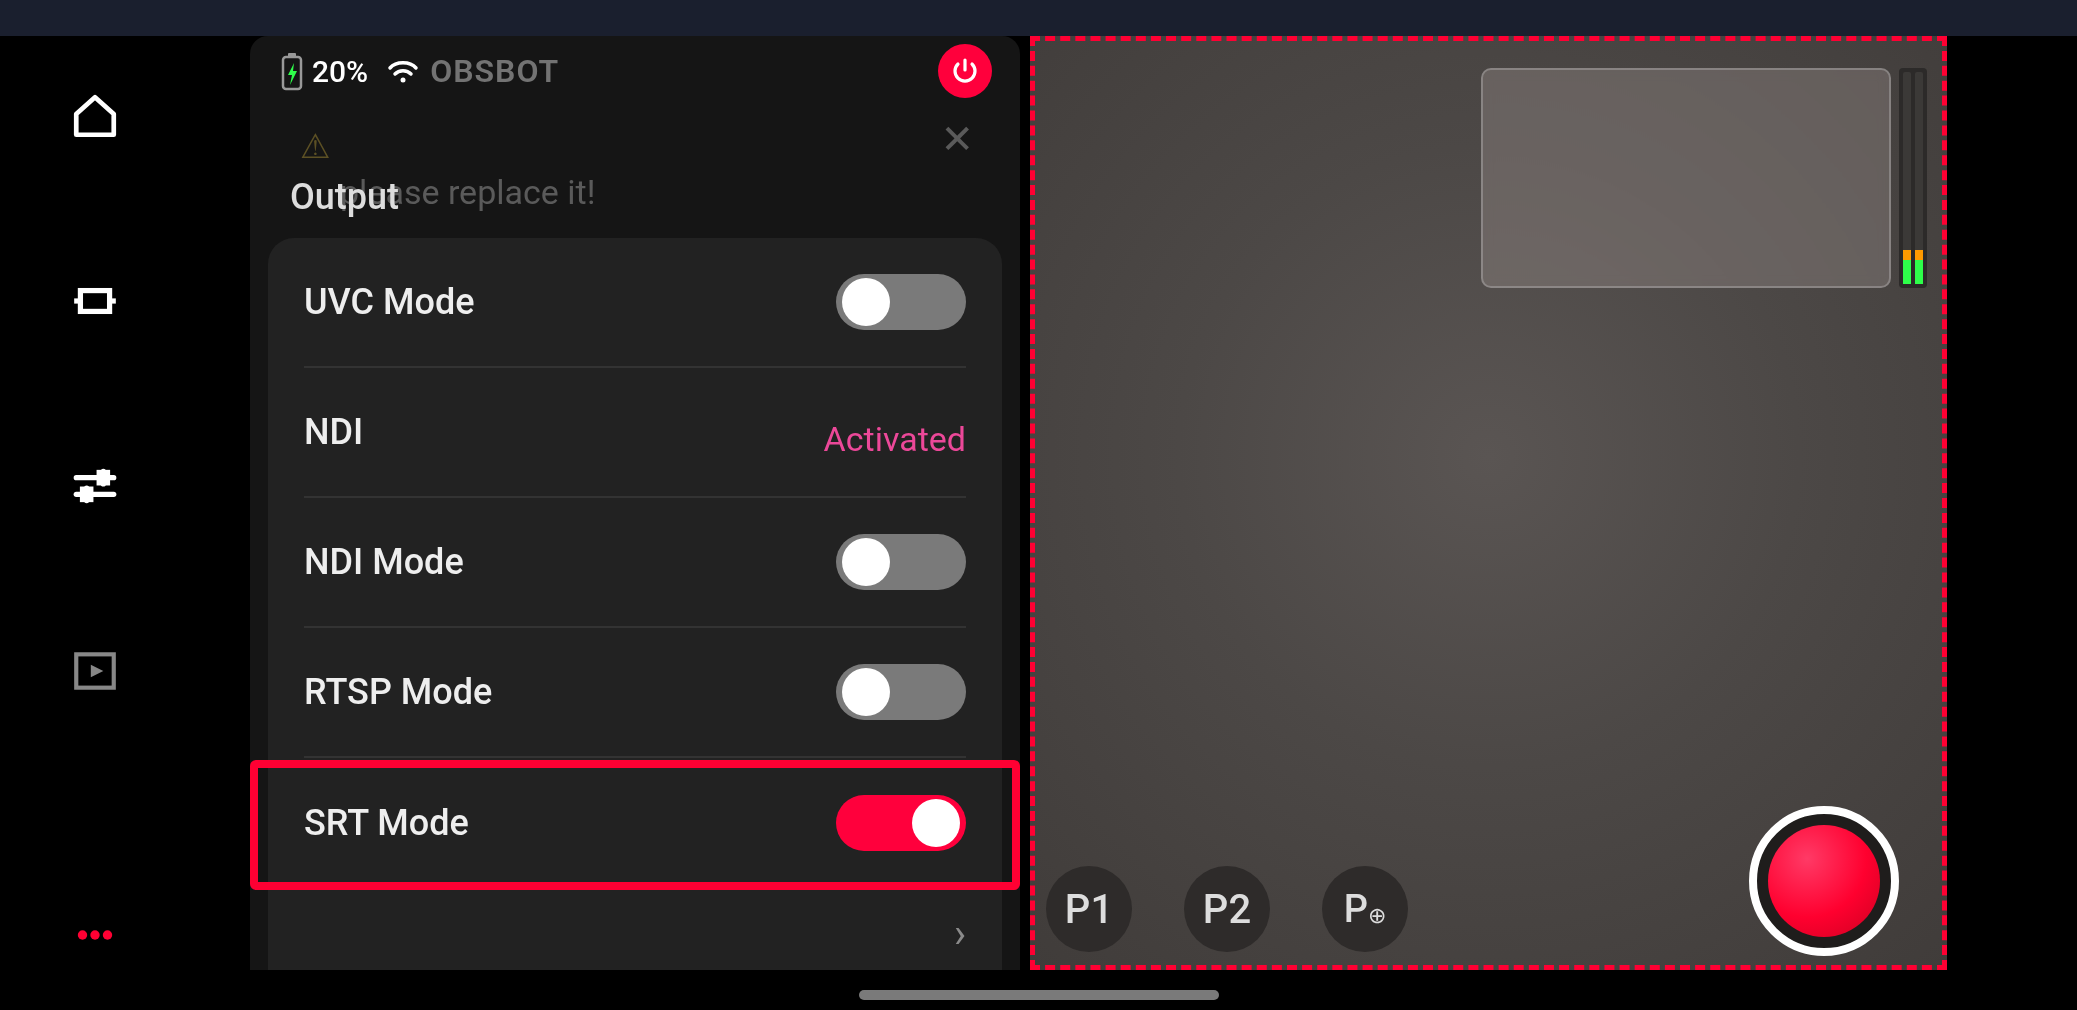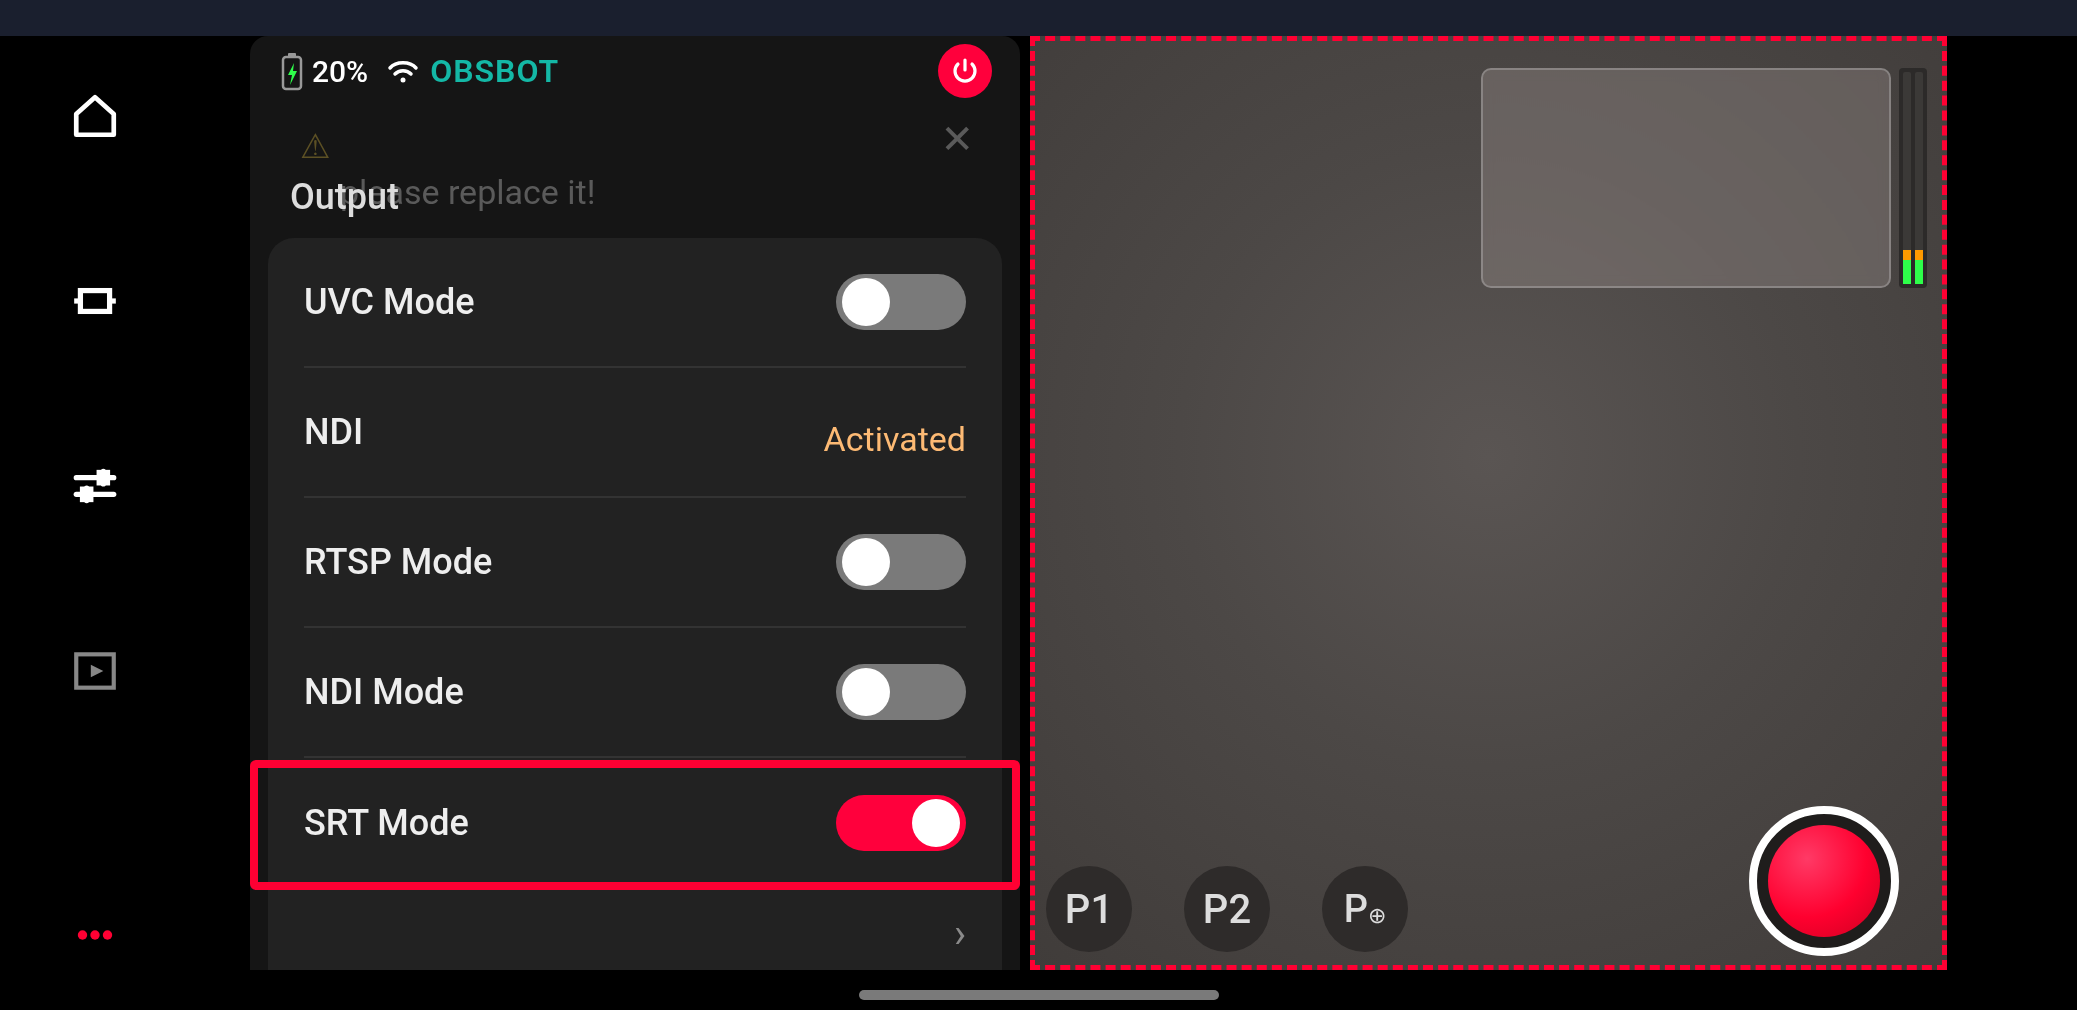--- a/index.html
+++ b/index.html
@@ -34,21 +34,21 @@
     border-radius: 18px 18px 0 0;
     overflow: hidden;
   }
   .panel-header {
     display: flex; align-items: center; height: 70px; padding: 0 28px;
   }
   .bat { display:flex; align-items:center; gap:6px; }
   .bat-icon { width: 28px; height: 40px; }
   .bat-text { color:#fff; font-size:30px; font-weight:500; margin-right:18px;}
   .wifi-icon { width:34px; height:34px; margin-right:10px;}
-  .ssid { color:#14b8a6; font-size:32px; font-weight:600; letter-spacing:1px;text-align:center;}
+  .ssid { color:#737373; font-size:32px; font-weight:600; letter-spacing:1px;text-align:center;}
   .pwr {
     margin-left:auto;
     width:54px;height:54px;border-radius:50%;
     background:#ff003c;
     display:flex;align-items:center;justify-content:center;
     cursor:pointer;
   }
   .pwr svg{width:30px;height:30px;}
 
   .warn-row{
@@ -71,21 +71,21 @@
     padding: 0 36px;
   }
   .row{
     display:flex; align-items:center; height:130px;
     border-bottom:2px solid #333;
     gap:28px;
   }
   .row:last-child{border-bottom:none;}
   .row-label{ color:#eee; font-size:36px; font-weight:500; flex:0 0 auto;}
   .row-spacer{flex:1;}
-  .row-value{ color:#fdba74; font-size:34px;margin-top:13px; }
+  .row-value{ color:#ec4899; font-size:34px;margin-top:13px; }
   .toggle{
     width:130px;height:56px;border-radius:40px;background:#7a7a7a;position:relative;cursor:pointer;
   }
   .toggle .knob{
     position:absolute; top:4px; left:6px; width:48px;height:48px;border-radius:50%;background:#fff;
   }
   .toggle.on{ background:#ff003c;}
   .toggle.on .knob{ left:auto; right:6px;}
   .chev{ color:#8a8a8a; font-size:40px; margin-left:auto;}
 
@@ -245,28 +245,28 @@
         <div class="toggle">
             <div class="knob"></div>
           </div>
       </div>
       <div class="row">
         <span class="row-label">NDI</span>
         <span class="row-spacer"></span>
         <span class="row-value">Activated</span>
       </div>
       <div class="row">
-        <span class="row-label">RTSP Mode</span>
+        <span class="row-label">NDI Mode</span>
         <span class="row-spacer"></span>
         <div class="toggle">
             <div class="knob"></div>
           </div>
       </div>
       <div class="row">
-        <span class="row-label">NDI Mode</span>
+        <span class="row-label">RTSP Mode</span>
         <span class="row-spacer"></span>
         <div class="toggle">
             <div class="knob"></div>
           </div>
       </div>
       <div class="row" style="border-bottom:none">
         <span class="row-label">SRT Mode</span>
         <span class="row-spacer"></span>
         <div class="toggle on">
             <div class="knob"></div>

